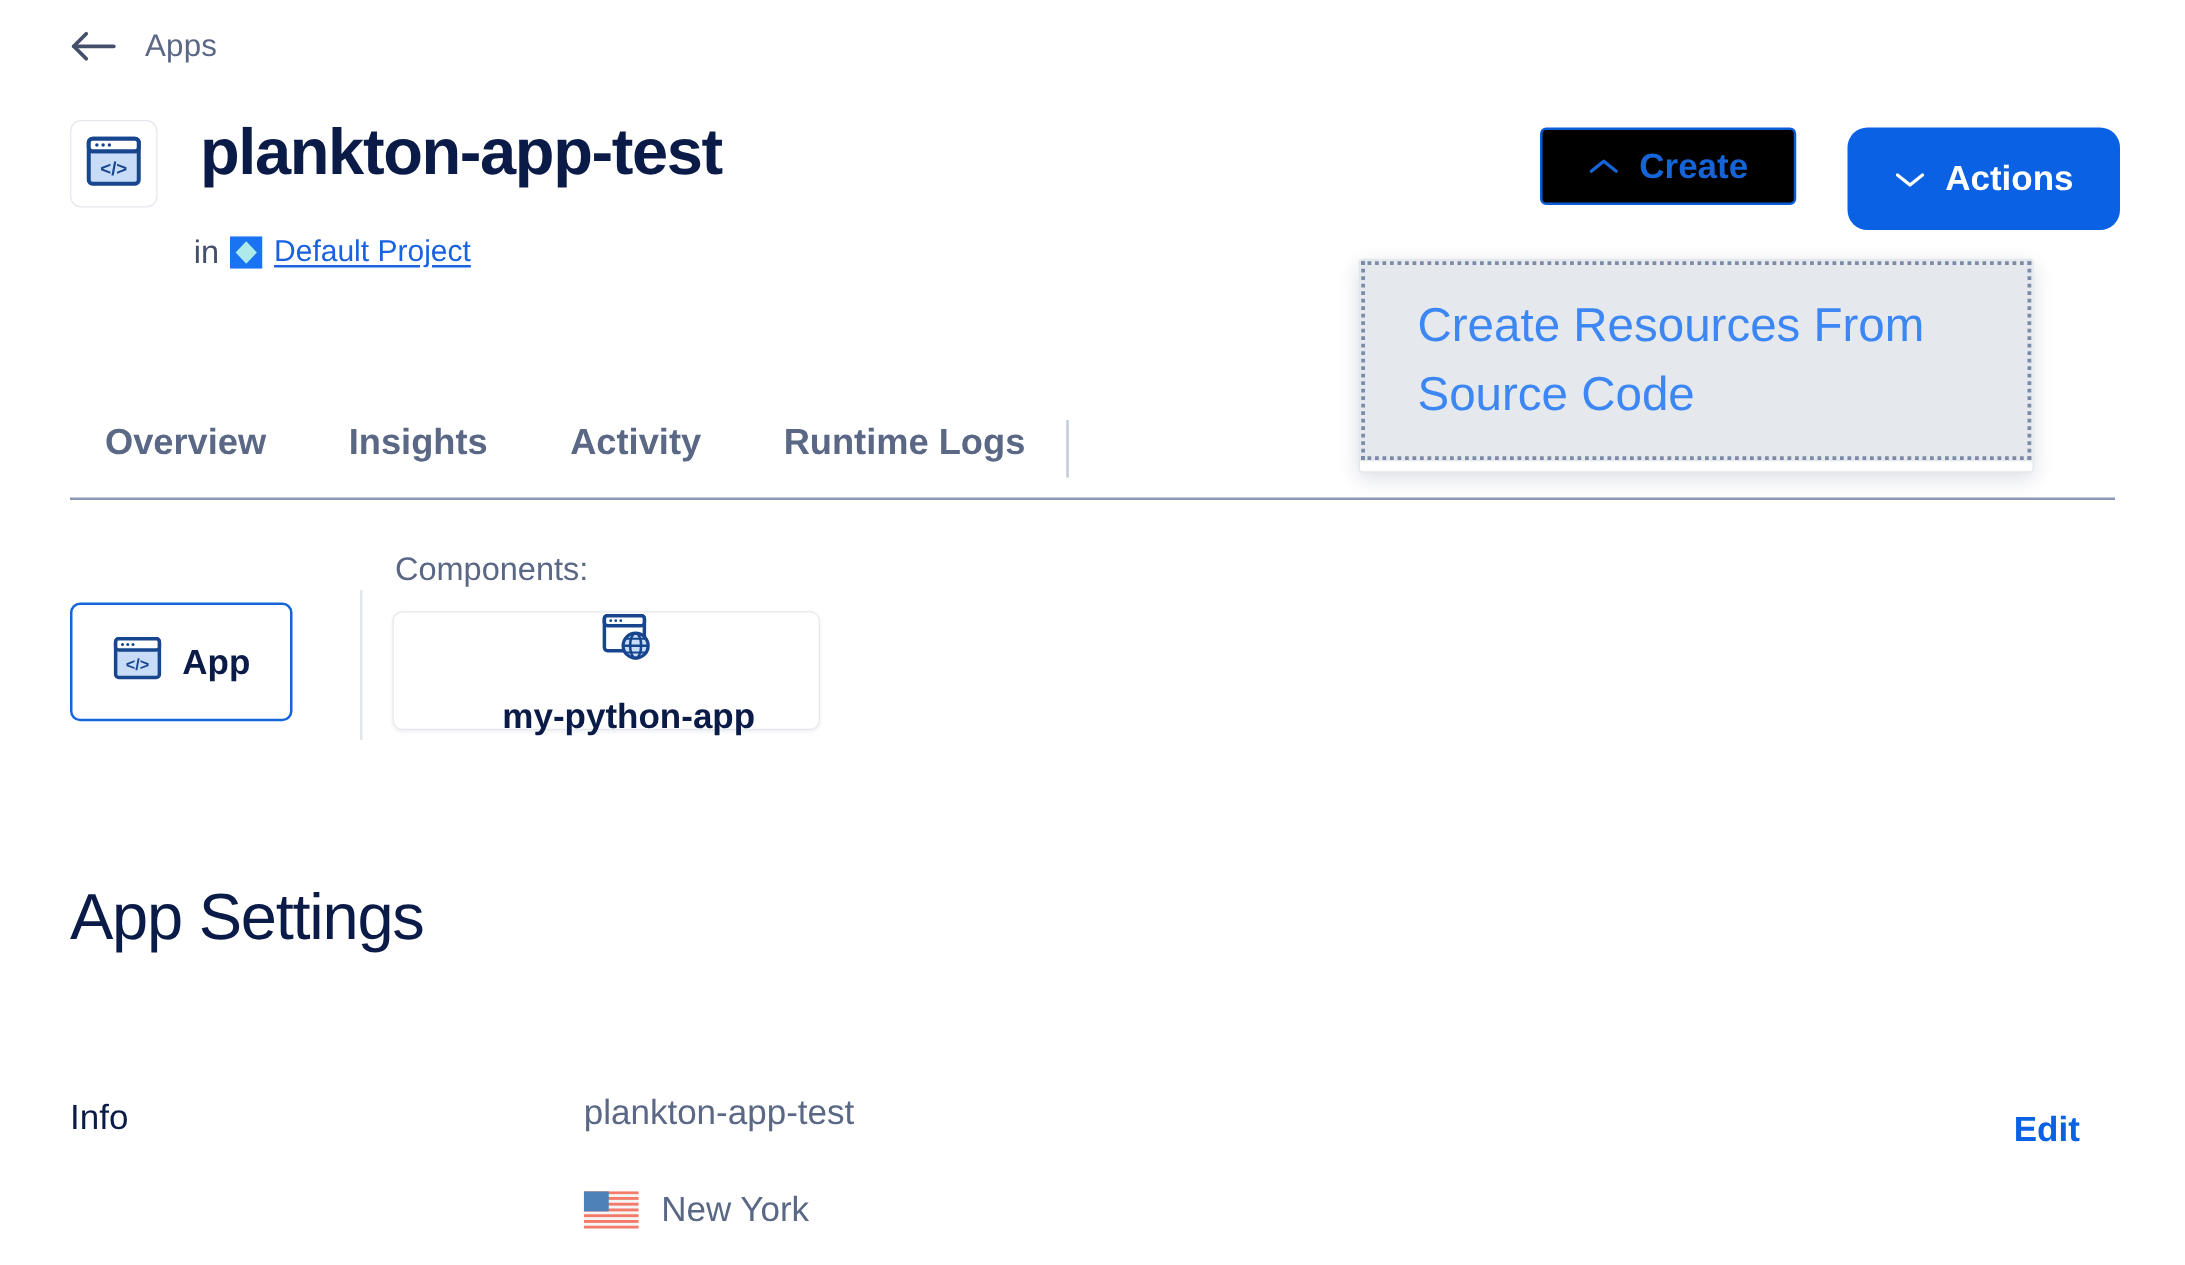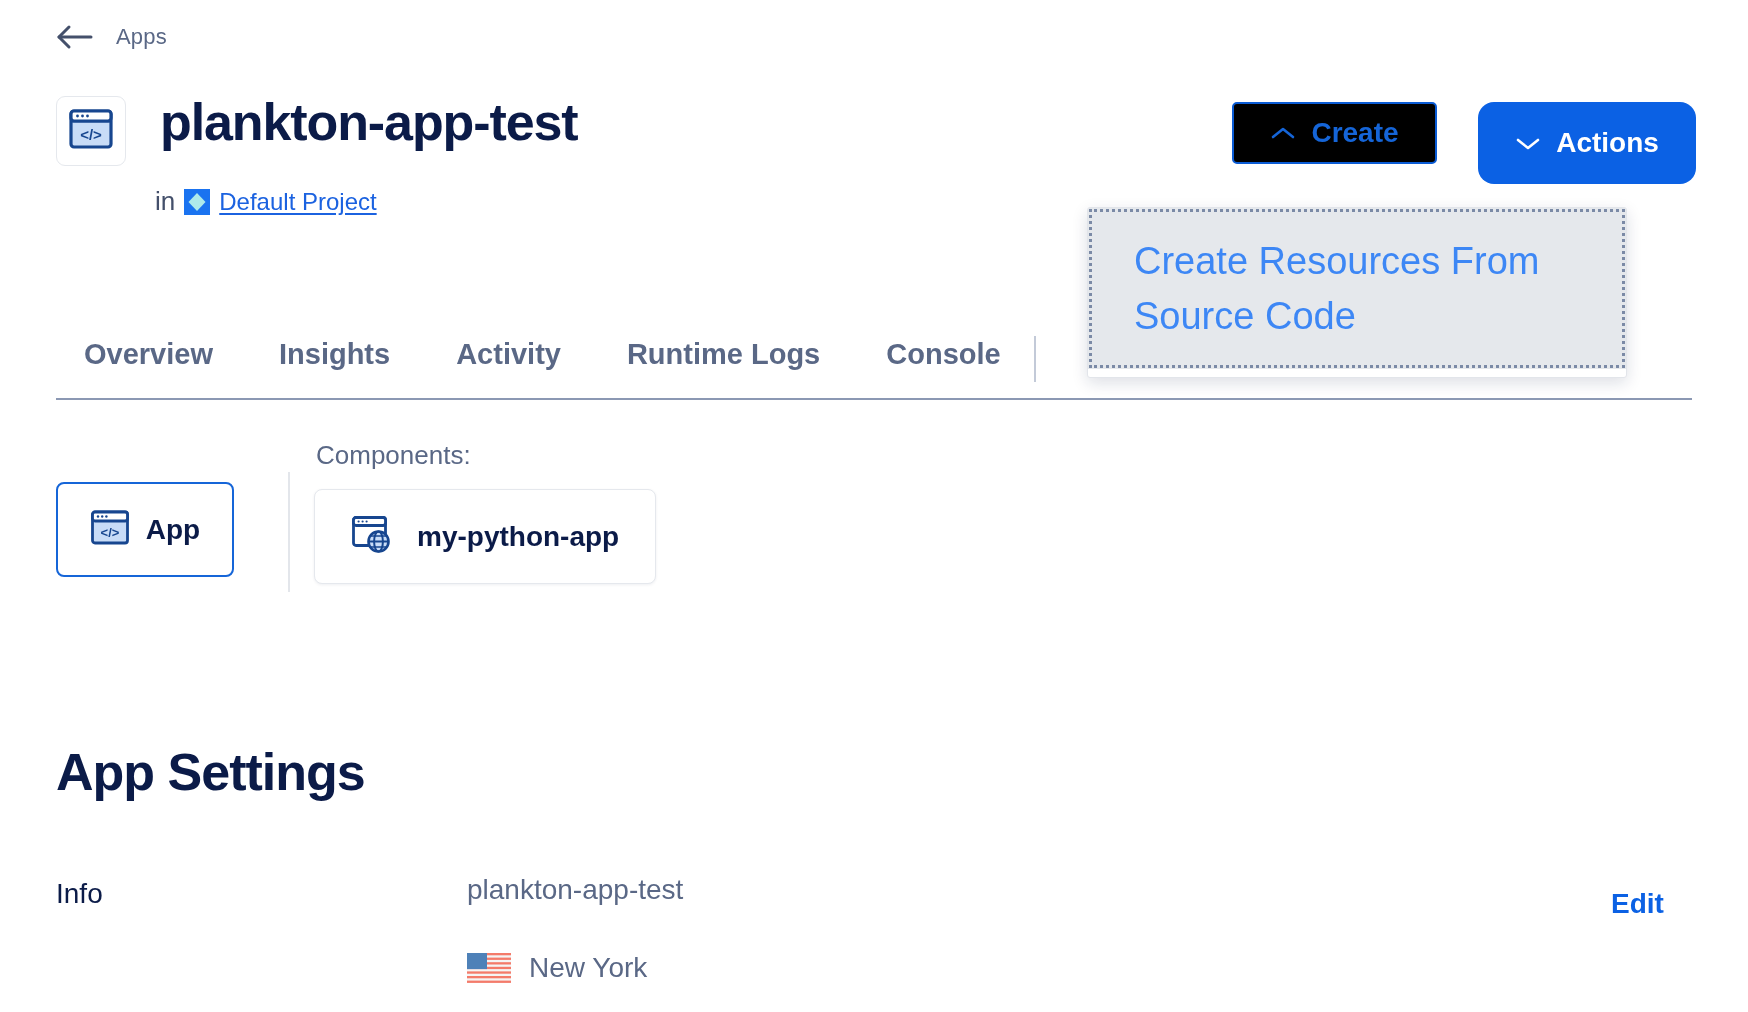--- a/index.html
+++ b/index.html
@@ -14,21 +14,21 @@
   .page { position: relative; width: 1748px; height: 1012px; background:#fff; }
 
   
   .breadcrumb {
     position: absolute; left: 56px; top: 22px;
     display: flex; align-items: center; gap: 22px;
     cursor: pointer;
   }
   .back-arrow { width: 38px; height: 30px; display:block; }
   .breadcrumb-label {
-    font-size: 22px; color: #5a6886; letter-spacing: .2px;
+    font-size: 25px; color: #5a6886; letter-spacing: .2px;
   }
 
   
   .title-row {
     position: absolute; left: 56px; top: 96px;
     display: flex; align-items: flex-start; gap: 34px;
   }
   .app-avatar {
     width: 70px; height: 70px; border:1px solid #e5e8ed; border-radius: 9px;
     background:#fff; display:flex; align-items:center; justify-content:center;
@@ -132,27 +132,28 @@
   .comp-col { margin-left: 24px; }
   .comp-heading { font-size: 26px; color: #5a6886; margin: 0 0 18px 2px; }
   .comp-card {
     width: 342px; height: 95px;
     border: 1px solid #e5e8ed; border-radius: 8px;
     background: #fff;
     box-shadow: 0 1px 3px rgba(16,30,70,.07);
     display: flex; align-items: center; gap: 22px;
     padding-left: 36px;
     cursor: pointer;
+    flex-direction: column;
   }
   .comp-card-label { font-size: 28px; font-weight: 700; color: #0b1b48; }
 
   
   .settings-title {
-    position: absolute; left: 56px; top: 742px;
-    font-size: 52px; font-weight: 700; color: #0b1b48;
+    position: absolute; left: 56px; top: 704px;
+    font-size: 52px; font-weight: 400; color: #0b1b48;
     letter-spacing: -1px; margin: 0;
   }
   .info-label {
     position: absolute; left: 56px; top: 878px;
     font-size: 28px; font-weight: 400; color: #0b1b48;
   }
   .info-name {
     position: absolute; left: 467px; top: 874px;
     font-size: 28px; color: #5a6886;
   }
@@ -228,21 +229,20 @@
     </span>
     <span>Actions</span>
   </div>
 
   <div class="tabs-wrap">
     <div class="tabs">
       <div class="tab">Overview</div>
       <div class="tab">Insights</div>
       <div class="tab">Activity</div>
       <div class="tab">Runtime Logs</div>
-      <div class="tab">Console</div>
       <div class="tab-divider"></div>
       <div class="tab hidden-tab">Settings</div>
     </div>
   </div>
 
   <div class="dropdown">
     <div class="dd-item focused">Create Resources From Source Code</div>
   </div>
 
   <div class="comp-area">

